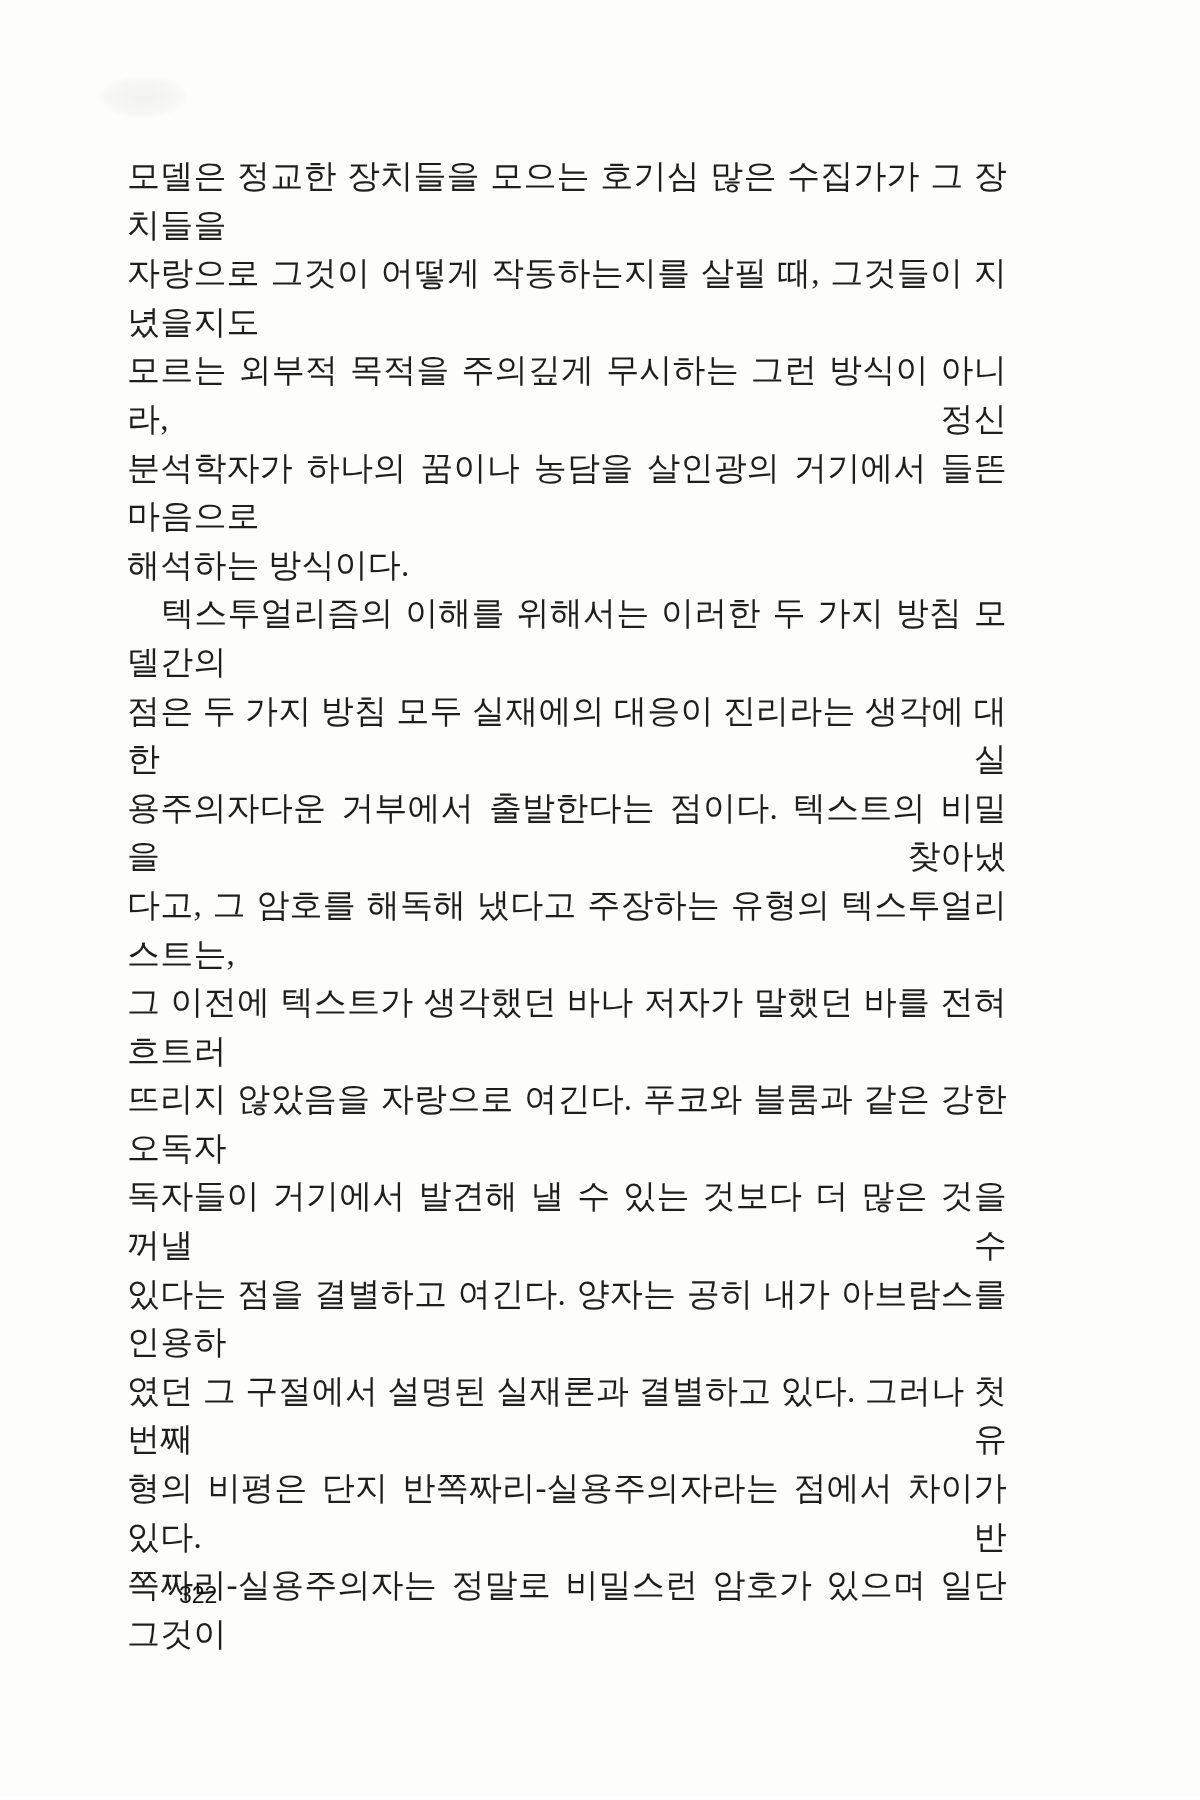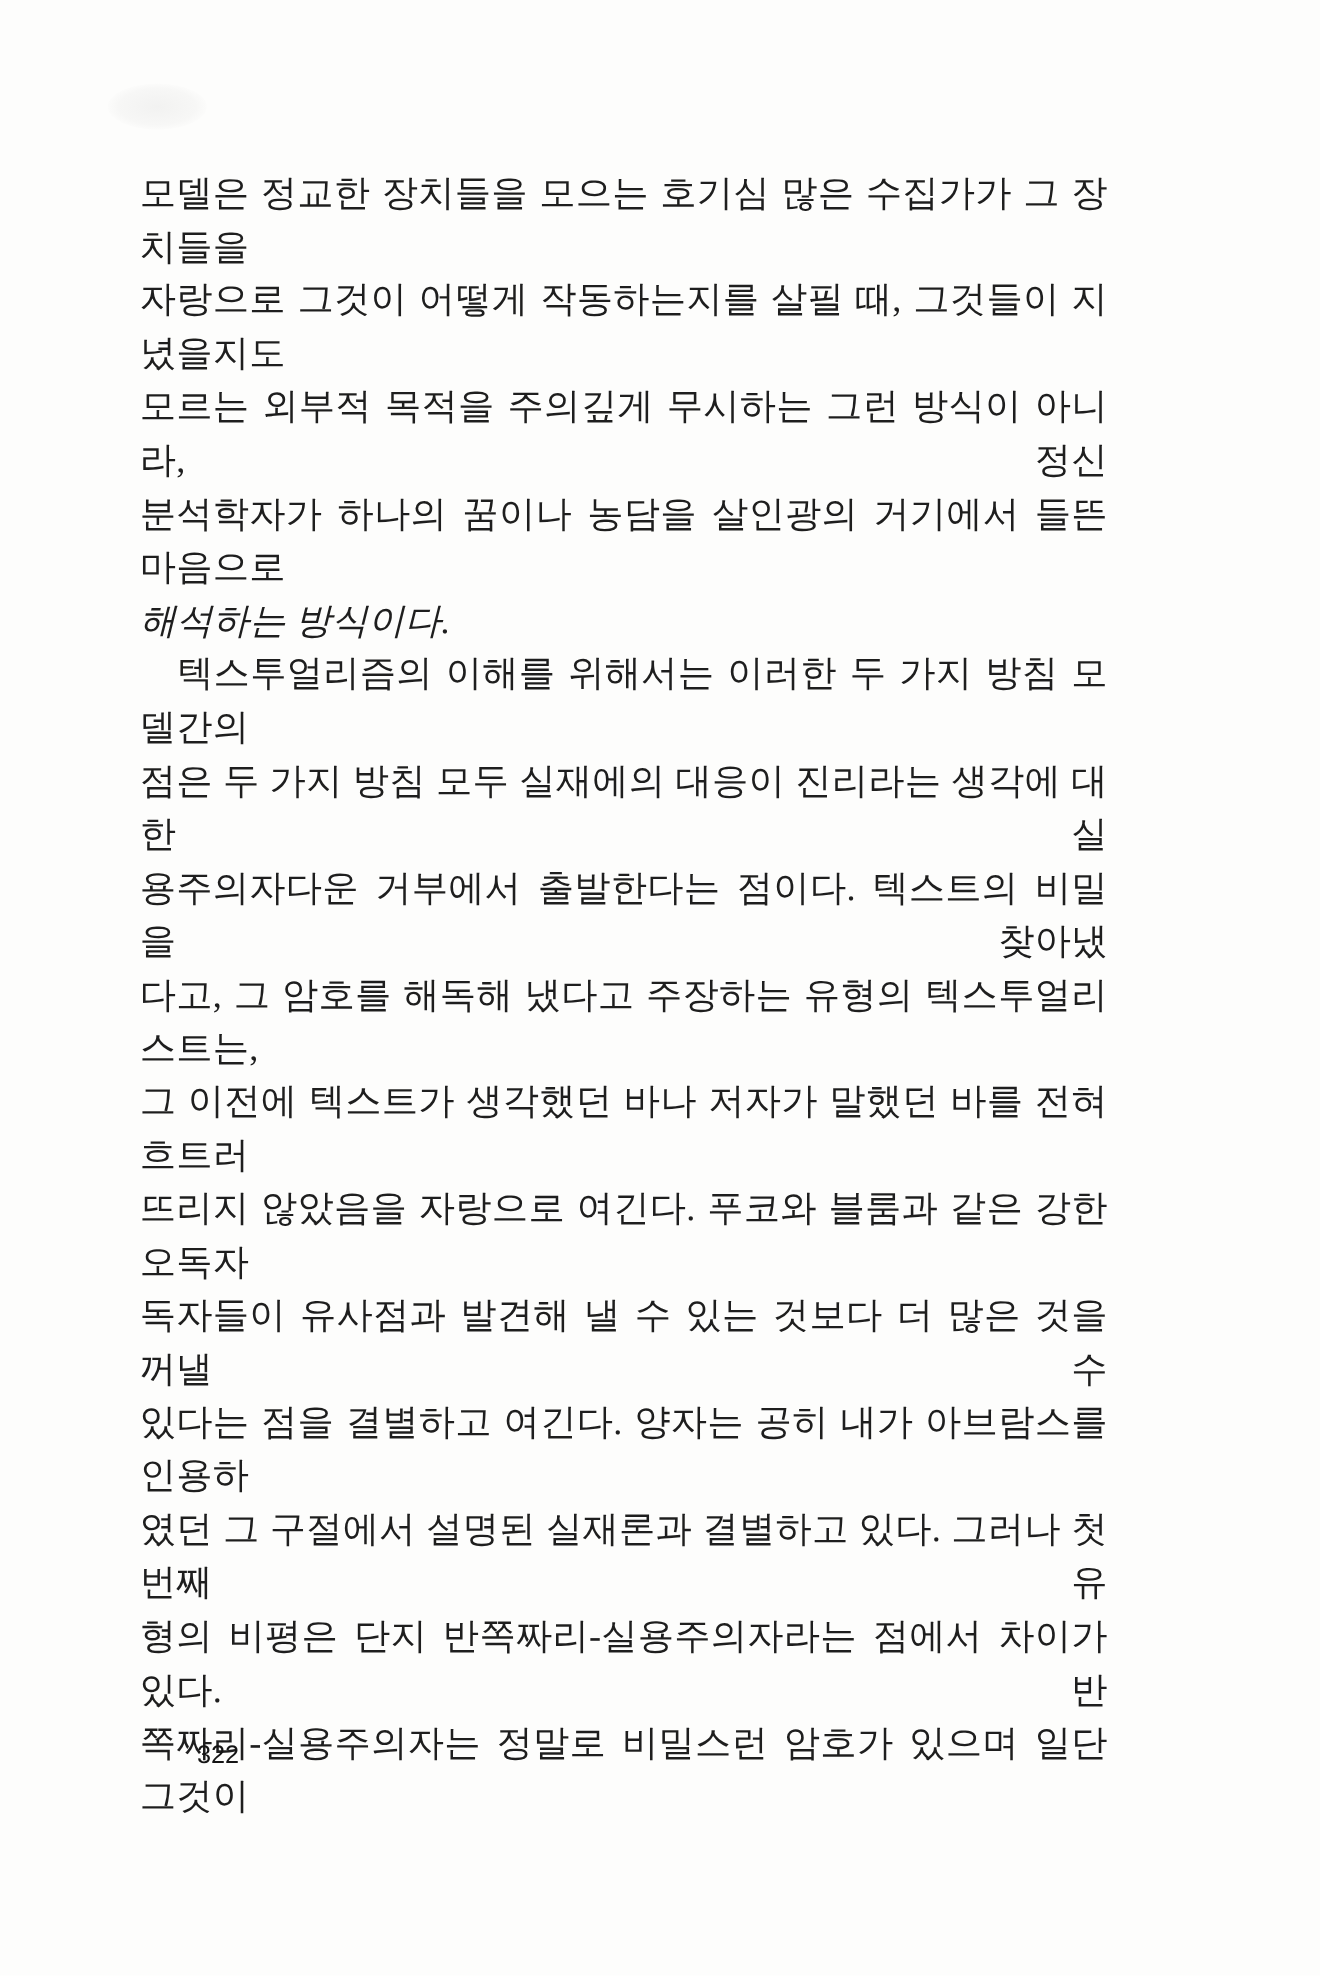--- a/index.html
+++ b/index.html
@@ -43,21 +43,20 @@
     display: block;
     font-size: 33px;
     line-height: 48.6px;
     letter-spacing: 0.2px;
     text-align: justify;
     text-align-last: justify;
     white-space: normal;
   }
   .line.end {
     text-align-last: left;
-    font-style: italic;
   }
   .line.indent {
     text-indent: 34px;
   }
   .page-number {
     position: absolute;
     left: 179px;
     top: 1582px;
     font-family: "Liberation Sans", "DejaVu Sans", sans-serif;
     font-size: 23px;
@@ -81,21 +80,21 @@
       <span class="line end">해석하는 방식이다.</span>
     </p>
 
     <p class="para">
       <span class="line indent">텍스투얼리즘의 이해를 위해서는 이러한 두 가지 방침 모델간의</span>
       <span class="line">점은 두 가지 방침 모두 실재에의 대응이 진리라는 생각에 대한 실</span>
       <span class="line">용주의자다운 거부에서 출발한다는 점이다. 텍스트의 비밀을 찾아냈</span>
       <span class="line">다고, 그 암호를 해독해 냈다고 주장하는 유형의 텍스투얼리스트는,</span>
       <span class="line">그 이전에 텍스트가 생각했던 바나 저자가 말했던 바를 전혀 흐트러</span>
       <span class="line">뜨리지 않았음을 자랑으로 여긴다. 푸코와 블룸과 같은 강한 오독자</span>
-      <span class="line">독자들이 유사점과 발견해 낼 수 있는 것보다 더 많은 것을 꺼낼 수</span>
+      <span class="line">독자들이 거기에서 발견해 낼 수 있는 것보다 더 많은 것을 꺼낼 수</span>
       <span class="line">있다는 점을 결별하고 여긴다. 양자는 공히 내가 아브람스를 인용하</span>
       <span class="line">였던 그 구절에서 설명된 실재론과 결별하고 있다. 그러나 첫번째 유</span>
       <span class="line">형의 비평은 단지 반쪽짜리-실용주의자라는 점에서 차이가 있다. 반</span>
       <span class="line">쪽짜리-실용주의자는 정말로 비밀스런 암호가 있으며 일단 그것이</span>
 
     </p>
 
   </main>
 
   <div class="page-number">322</div>

